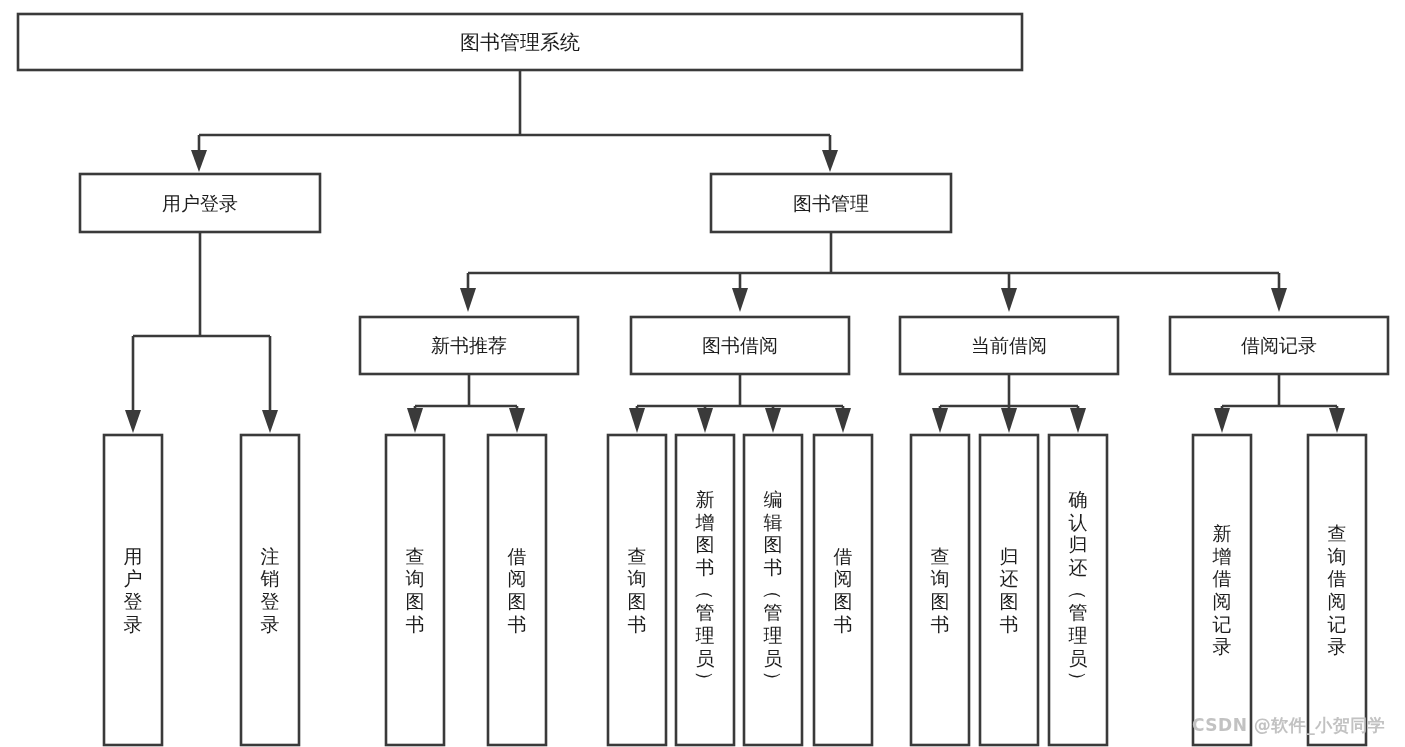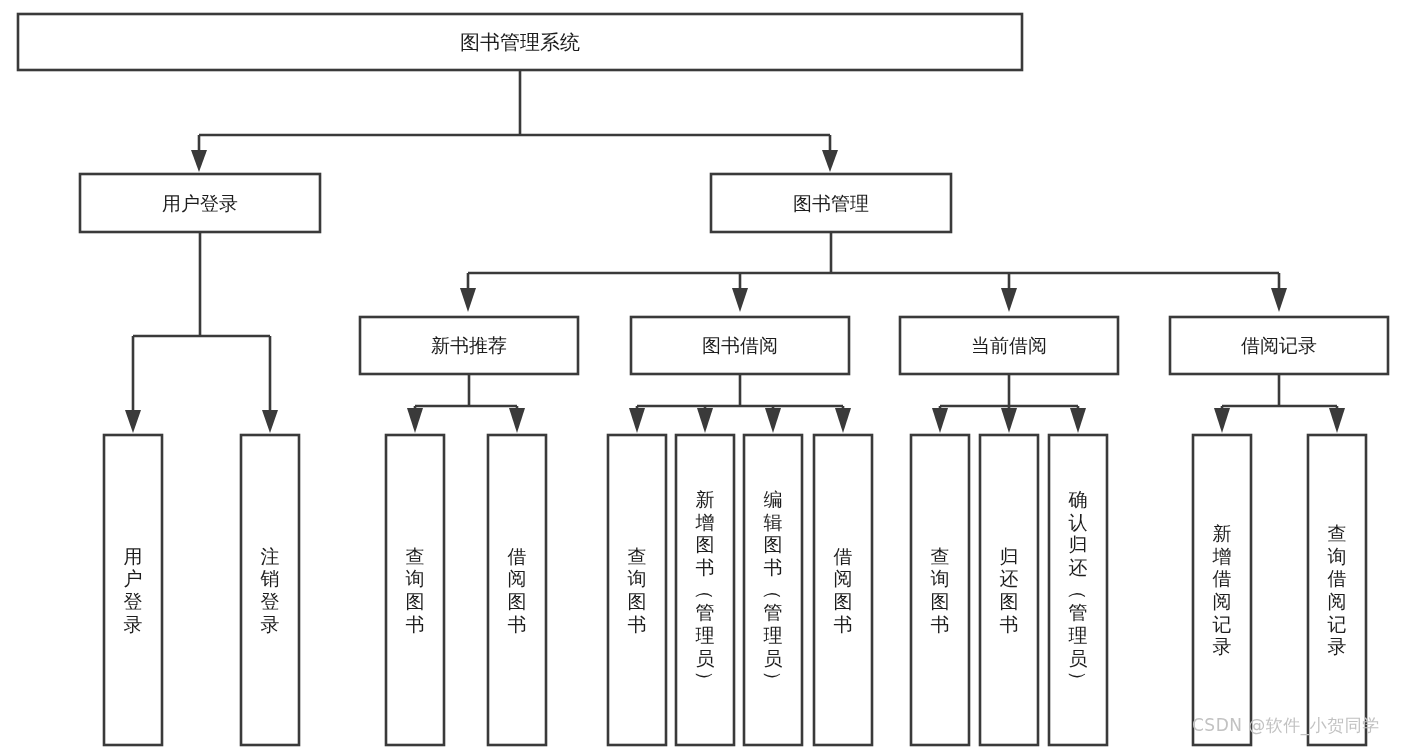--- a/index.html
+++ b/index.html
@@ -78,20 +78,21 @@
   }
   .watermark {
     position: absolute;
     left: 1192px;
     top: 714px;
     font-family: "DejaVu Sans", "Liberation Sans", sans-serif;
     font-size: 17px;
     color: #c2c2c2;
     white-space: nowrap;
     letter-spacing: 0.5px;
+    font-weight: bold;
   }
 </style>
 </head>
 <body>
 
 <div id="diagram-root">
 
   <svg class="diagram-canvas" viewBox="0 0 1405 747" xmlns="http://www.w3.org/2000/svg">
 
     <g>

